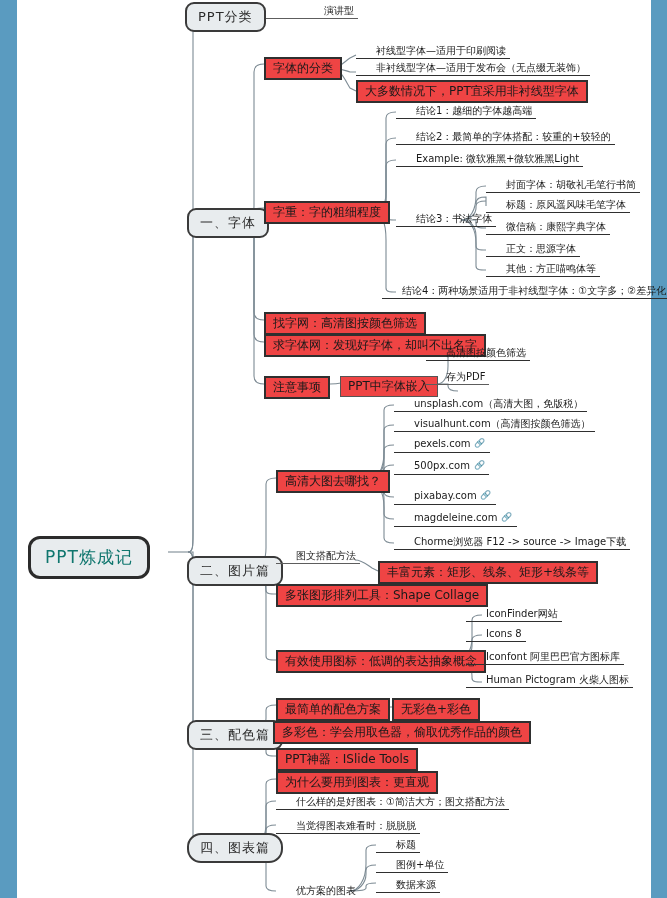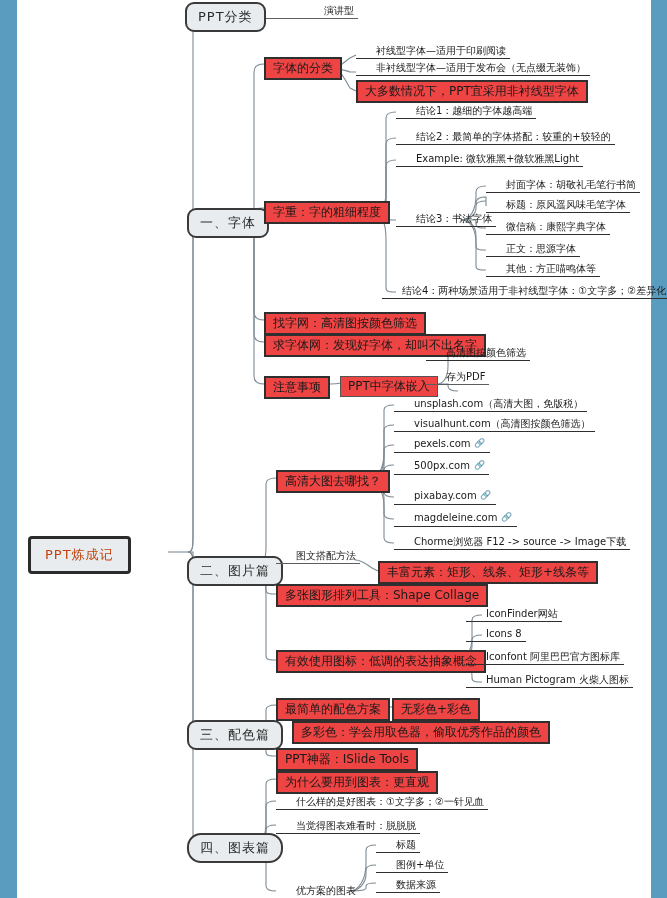--- a/index.html
+++ b/index.html
@@ -22,25 +22,25 @@
     position:absolute;
     box-sizing:border-box;
     white-space:nowrap;
     color:#1a1a1a;
     line-height:1.1;
   }
   
   .node.root{
     background:#e8ecee;
     border:3px solid #2b2b2b;
-    border-radius:4px;
+    border-radius:12px;
     padding:9px 14px;
-    font-size:13px;
+    font-size:17px;
     letter-spacing:1px;
-    color:#c2410c;
+    color:#0f766e;
   }
   .node.lv1{
     background:#e8ecee;
     border:2px solid #3a3a3a;
     border-radius:9px;
     padding:6px 11px;
     font-size:13px;
     letter-spacing:1px;
     color:#2b2b2b;
   }
@@ -299,35 +299,35 @@
 
   <div class="node lv1" style="left:187px;top:720px;">
     <span>三、配色篇</span>
   </div>
   <div class="node lv2" style="left:276px;top:698px;">
     <span>最简单的配色方案</span>
   </div>
   <div class="node lv2" style="left:392px;top:698px;">
     <span>无彩色+彩色</span>
   </div>
-  <div class="node lv2" style="left:292px;top:721px;">
+  <div class="node lv2" style="left:273px;top:721px;">
     <span>多彩色：学会用取色器，偷取优秀作品的颜色</span>
   </div>
   <div class="node lv2" style="left:276px;top:748px;">
     <span>PPT神器：ISlide Tools</span>
   </div>
 
   <div class="node lv1" style="left:187px;top:833px;border-radius:14px;">
     <span>四、图表篇</span>
   </div>
   <div class="node lv2" style="left:276px;top:771px;">
     <span>为什么要用到图表：更直观</span>
   </div>
   <div class="node lv3" style="left:276px;top:795px;">
-    <span>什么样的是好图表：①文字多；②一针见血</span>
+    <span>什么样的是好图表：①简洁大方；图文搭配方法</span>
   </div>
   <div class="node lv3" style="left:276px;top:819px;">
     <span>当觉得图表难看时：脱脱脱</span>
   </div>
   <div class="node lv3 hair" style="left:276px;top:884px;">
     <span>优方案的图表</span>
   </div>
   <div class="node lv3" style="left:376px;top:838px;">
     <span>标题</span>
   </div>

